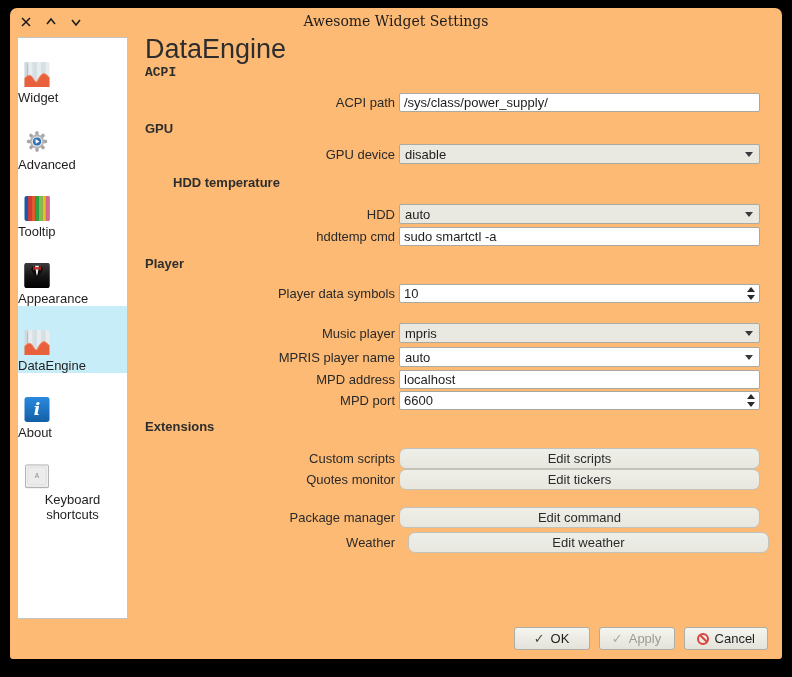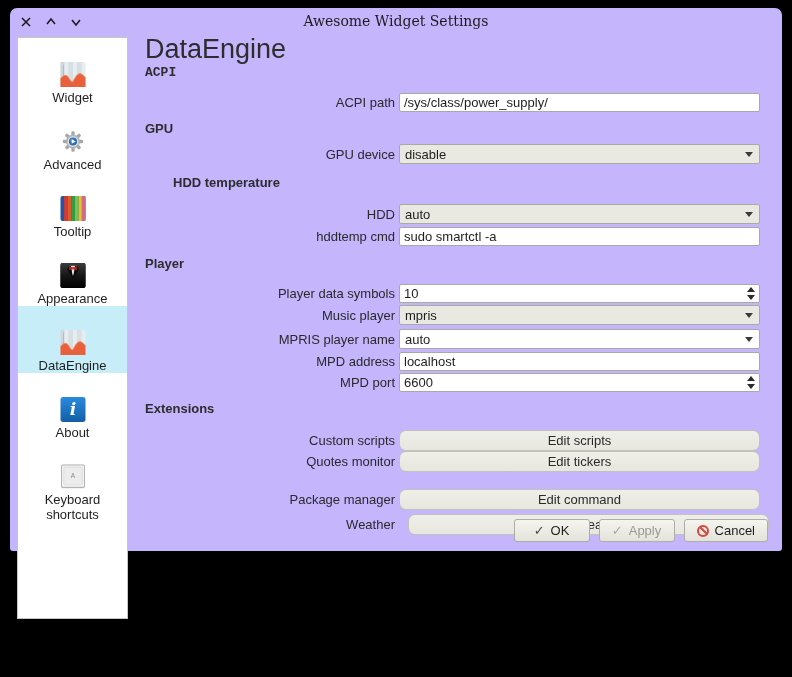--- a/index.html
+++ b/index.html
@@ -1,32 +1,32 @@
 <!DOCTYPE html>
 <html><head>
 <meta charset="utf-8">
 <style>
   * { margin:0; padding:0; box-sizing:border-box; }
   html,body { width:792px; height:677px; background:#000; overflow:hidden;
               font-family:"Liberation Sans", sans-serif; }
   .window {
-    position:absolute; left:10px; top:8px; width:772px; height:543px;
-    background:#c4b5fd; border-radius:7px 7px 3px 3px;
+    position:absolute; left:10px; top:8px; width:772px; height:651px;
+    background:#fdba74; border-radius:7px 7px 3px 3px;
   }
   
   .titlebar { position:relative; height:28px; }
   .tb-controls { position:absolute; left:9px; top:7px; display:flex; gap:11px; }
   .tb-btn { width:14px; height:14px; display:flex; align-items:center; justify-content:center; cursor:default; }
   .tb-title { position:absolute; left:0; right:0; top:5px; text-align:center;
     font-family:"DejaVu Serif", serif; font-size:14px; color:#1c1c1c; }
   
   .sidebar { position:absolute; left:7px; top:29px; width:111px; height:582px;
     background:#ffffff; border:1px solid #c6c6be; overflow:hidden; }
   .side-item { height:67px; padding-top:24px; display:flex; flex-direction:column;
-    align-items:center; cursor:default; }
+    align-items:flex-start; cursor:default; }
   .side-item.tall { height:82px; }
   .side-item.selected { background:#c7eef8; }
   .side-icon { width:38px; height:38px; display:block; }
   .side-label { font-size:13px; color:#1f1f1f; margin-top:3px; line-height:15px; text-align:center; }
   
   .content { position:absolute; left:135px; top:26px; width:625px; }
   .page-title { font-size:27px; font-weight:400; color:#2d2d2d; letter-spacing:0; }
   .section-title { font-size:13px; font-weight:bold; color:#2d2d2d; margin-top:10px; }
   .row { display:flex; align-items:center; }
   .row-label { width:254px; text-align:right; padding-right:4px; font-size:13px; color:#2a2a2a; flex:none; }
@@ -235,21 +235,21 @@
       <div class="ctl">
         <div class="spin">
             <span>10</span>
           </div>
         <div class="spin-arrows">
             <div class="spin-up"></div>
             <div class="spin-down"></div>
           </div>
       </div>
     </div>
-    <div class="row" style="margin-top:2px;">
+    <div class="row" style="margin-top:20px;">
       <div class="row-label">Music player</div>
       <div class="ctl">
         <div class="combo">
             <span>mpris</span>
           </div>
         <div class="combo-arrow"></div>
       </div>
     </div>
     <div class="row" style="margin-top:4px;">
       <div class="row-label">MPRIS player name</div>

